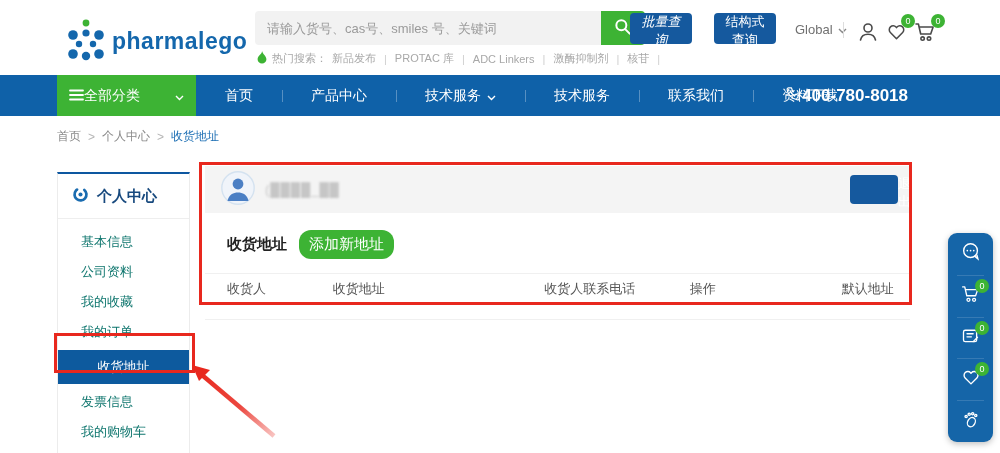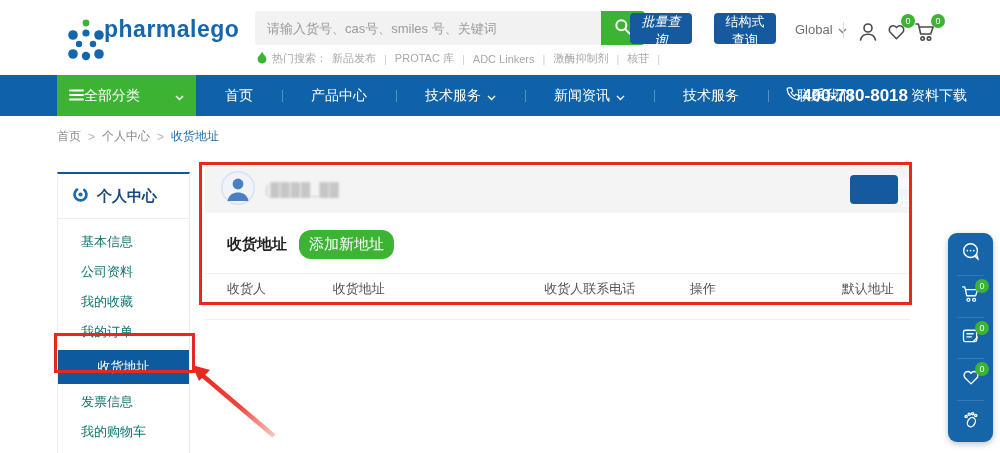--- a/index.html
+++ b/index.html
@@ -2,21 +2,21 @@
 <html><head>
 <meta charset="utf-8">
 <style>
   * { margin:0; padding:0; box-sizing:border-box; }
   html,body { width:1000px; height:453px; }
   body { font-family:"Liberation Sans","DejaVu Sans",sans-serif; background:#fff; overflow:hidden; }
   .page { position:relative; width:1000px; height:453px; background:#fff; }
 
   
   .header { position:relative; height:75px; background:#fff; }
-  .logo { position:absolute; left:62px; top:16px; display:flex; }
+  .logo { position:absolute; left:62px; top:16px; display:flex; align-items:center; gap:8px; }
   .logo-text { color:#1467ac; font-size:23px; font-weight:bold; letter-spacing:.5px; }
   .search-wrap { position:absolute; left:255px; top:11px; display:flex; }
   .search-input { width:346px; height:34px; background:#f2f2f2; border:0; border-radius:4px 0 0 4px; padding:0 12px; font-size:13px; color:#666; outline:none; }
   .search-input::placeholder { color:#9a9a9a; }
   .search-btn { width:44px; height:34px; background:#3db334; border:0; border-radius:0 4px 4px 0; cursor:pointer; display:flex; align-items:center; justify-content:center; }
   .hot-row { position:absolute; left:257px; top:51px; display:flex; align-items:center; gap:5px; font-size:11px; color:#a8a8a8; white-space:nowrap; }
   .hot-sep { color:#cfcfcf; margin:0 3px; }
   .hdr-btn { position:absolute; top:13px; height:31px; background:#15599e; color:#fff; border:0; border-radius:4px; font-size:13px; cursor:pointer; padding:0 9px; font-family:inherit; }
   .hdr-btn.batch { left:630px; width:62px;font-style:italic; }
   .hdr-btn.struct { left:714px; width:62px; }
@@ -191,26 +191,20 @@
       <div class="nav-item">
           <span>产品中心</span>
         </div>
       <div class="nav-item">
         <span>技术服务</span>
         <span><svg width="9" height="6" viewBox="0 0 9 6" fill="none" stroke="#fff" stroke-width="1.4">
               <polyline points="1,1 4.5,4.5 8,1"></polyline>
             </svg></span>
       </div>
       <div class="nav-item">
-        <span>新闻资讯</span>
-        <span><svg width="9" height="6" viewBox="0 0 9 6" fill="none" stroke="#fff" stroke-width="1.4">
-              <polyline points="1,1 4.5,4.5 8,1"></polyline>
-            </svg></span>
-      </div>
-      <div class="nav-item">
           <span>技术服务</span>
         </div>
       <div class="nav-item">
           <span>联系我们</span>
         </div>
       <div class="nav-item">
           <span>资料下载</span>
         </div>
     </div>
     <div class="nav-phone">

